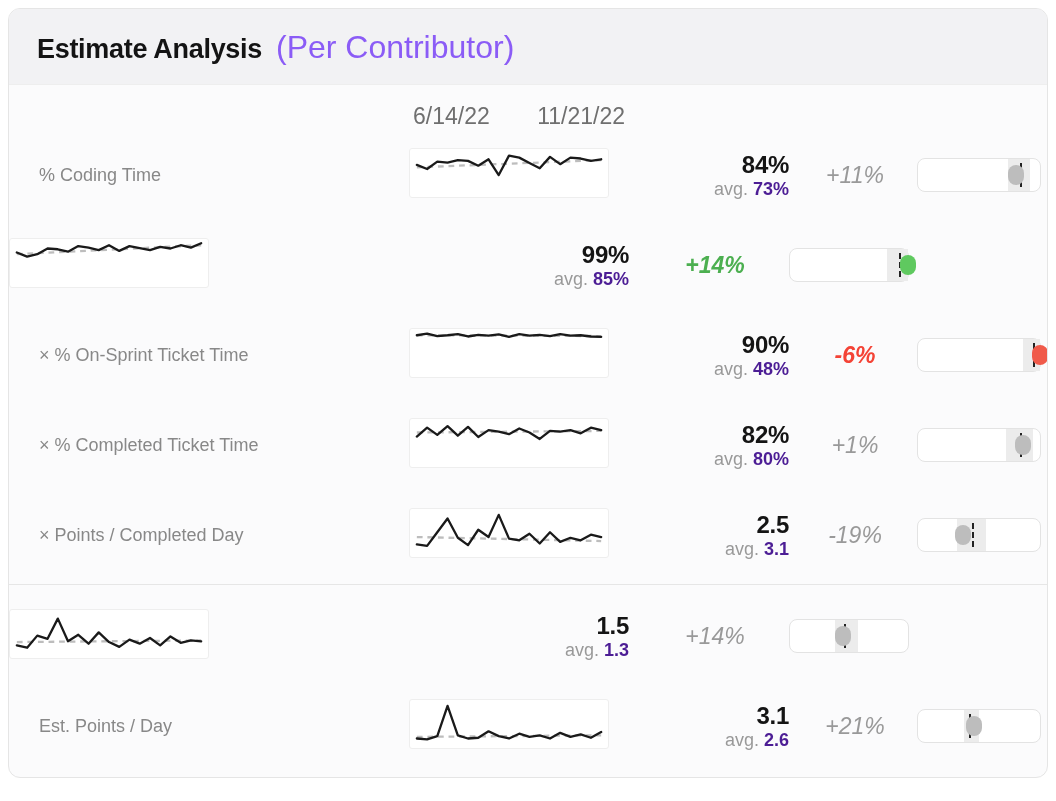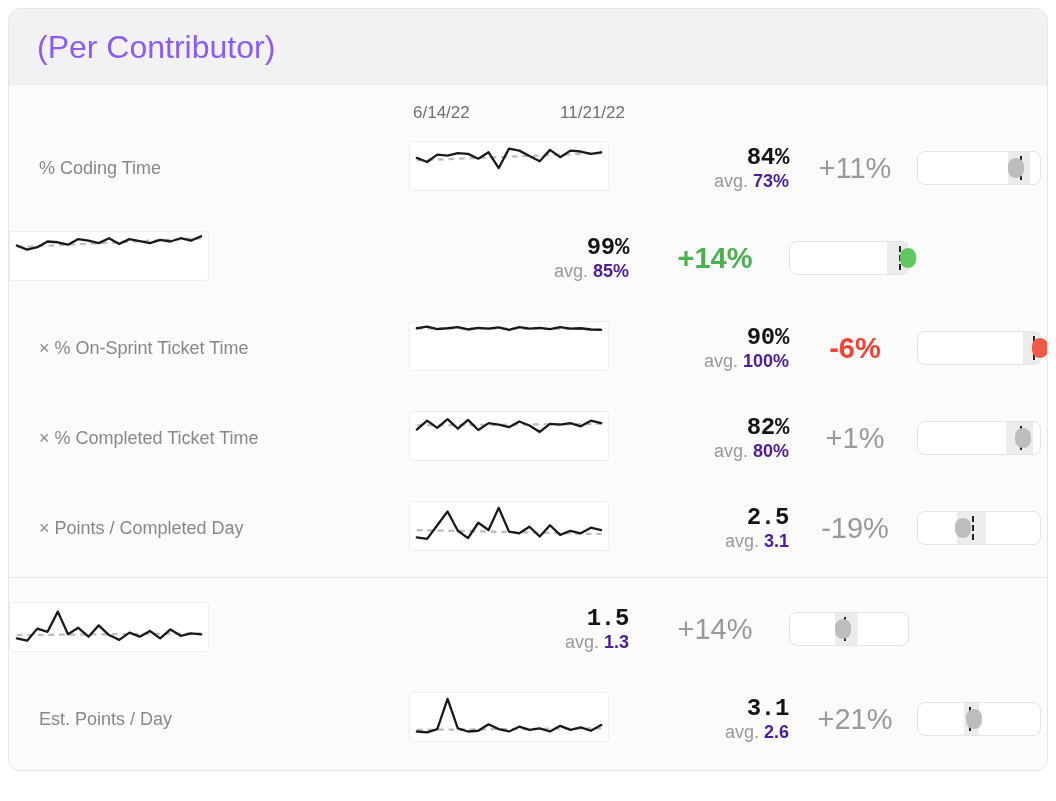--- a/index.html
+++ b/index.html
@@ -37,21 +37,21 @@
     .date-row {
       display: grid;
       grid-template-columns: 400px 220px 160px 120px 140px;
       align-items: center;
       padding: 18px 0 0 0;
     }
     .date-row .dates {
       grid-column: 2;
       display: flex;
       justify-content: space-between;
-      font-size: 17px;
+      font-size: 23px;
       color: #6f6f6f;
       font-weight: 400;
       padding: 0 4px;
     }
     .rows-group { }
     .row {
       display: grid;
       grid-template-columns: 400px 220px 160px 120px 140px;
       align-items: center;
       padding: 18px 0 18px 0;
@@ -75,37 +75,37 @@
     }
     .values {
       padding-left: 18px;
       text-align: right;
     }
     .values .main-val {
       font-size: 24px;
       font-weight: 700;
       color: #141414;
       letter-spacing: -0.3px;
-      font-family: Liberation Mono, monospace;
     }
     .values .avg {
       font-size: 18px;
       color: #999;
       font-weight: 400;
     }
     .values .avg .avgnum {
       color: #4c1d95;
       font-weight: 600;
     }
     .change {
       text-align: center;
-      font-size: 29px;
+      font-size: 23px;
       font-weight: 500;
       color: #999;
       padding-left: 12px;
+      font-style: italic;
     }
     .change.positive { color: #4caf50; font-weight: 700; }
     .change.negative { color: #f44336; font-weight: 700; }
     .indicator-wrap {
       display: flex;
       justify-content: center;
     }
     .indicator {
       width: 124px;
       height: 34px;
@@ -138,20 +138,21 @@
       border-top: 1px solid #e6e6e6;
       margin: 4px 0 0 0;
     }
     .bottom-group { padding-top: 6px; padding-bottom: 6px; }
   </style>
 </head>
 <body>
 
 <div class="panel">
   <div class="header">
+    <span class="title">Estimate Analysis</span>
     <span class="subtitle">(Per Contributor)</span>
   </div>
 
   <div class="date-row">
     <div></div>
     <div class="dates">
       <span>6/14/22</span>
       <span>11/21/22</span>
     </div>
   </div>
@@ -195,21 +196,21 @@
         </div>
   </div>
       <div class="row">
     <div class="label">× % On-Sprint Ticket Time</div>
     <div><svg class="spark" viewBox="0 0 200 50">
     <line x1="4" y1="6.520000000000003" x2="196" y2="7.359999999999999" stroke="#bdbdbd" stroke-width="2.4" stroke-dasharray="6 5"></line>
     <path d="M4.0 6.5 L14.7 4.8 L25.3 7.4 L36.0 6.5 L46.7 5.3 L57.3 7.8 L68.0 6.1 L78.7 6.9 L89.3 5.7 L100.0 8.2 L110.7 5.3 L121.3 6.9 L132.0 6.1 L142.7 7.4 L153.3 5.3 L164.0 6.9 L174.7 6.5 L185.3 7.8 L196.0 8.2" fill="none" stroke="#1a1a1a" stroke-width="2.4" stroke-linejoin="round" stroke-linecap="round"></path>
   </svg></div>
     <div class="values">
       <div class="main-val">90%</div>
-      <div class="avg">avg. <span class="avgnum">100%</span></div>
+      <div class="avg">avg. <span class="avgnum">48%</span></div>
     </div>
     <div class="change negative">-6%</div>
     <div class="indicator-wrap">
           <div class="indicator">
     <div class="shade" style="left:86%; right:0%"></div>
     <div class="midline" style="left:94%"></div>
     <div class="dot red" style="left:100%"></div>
   </div>
         </div>
   </div>

